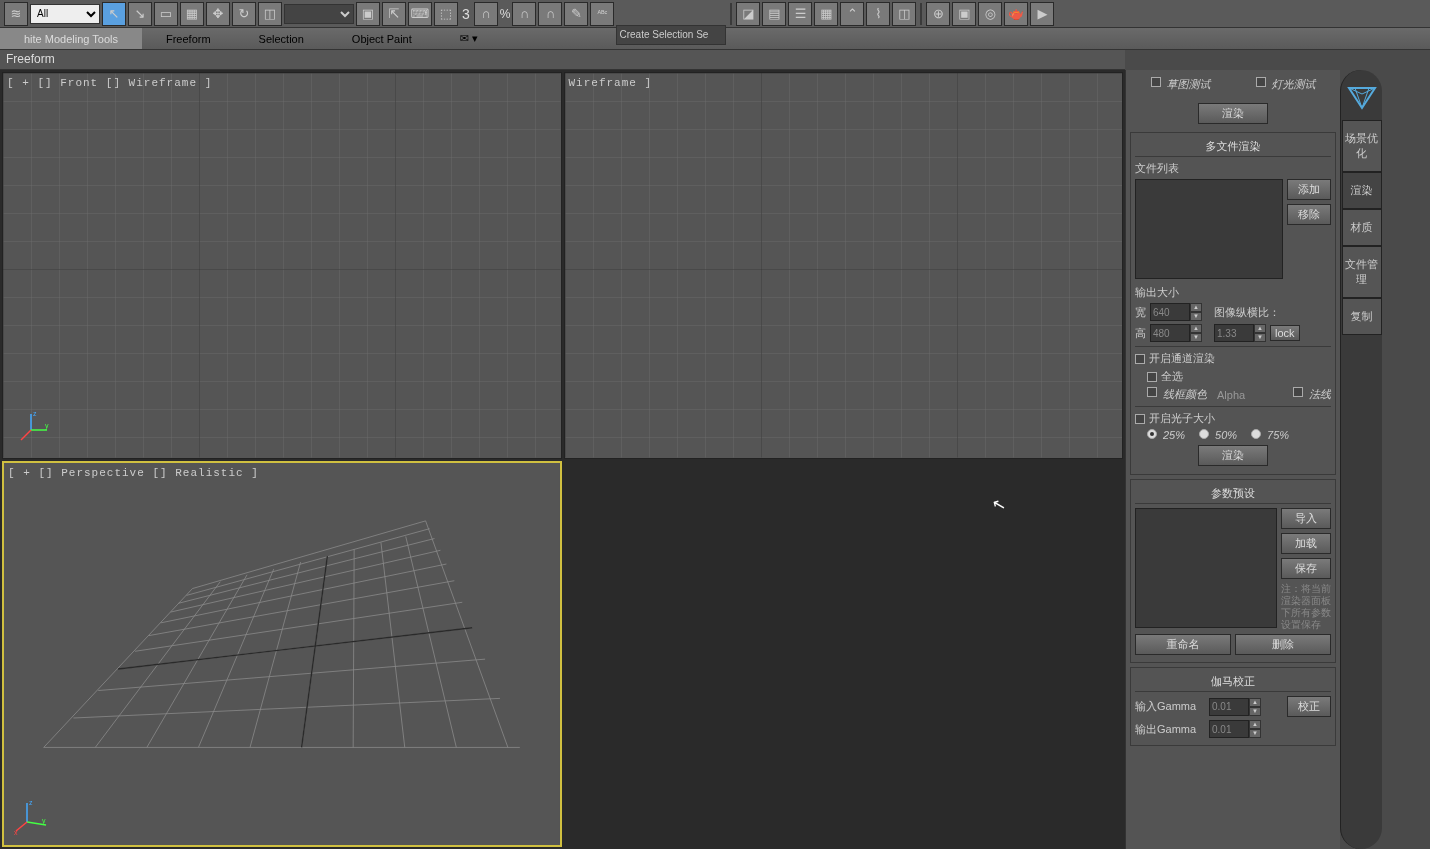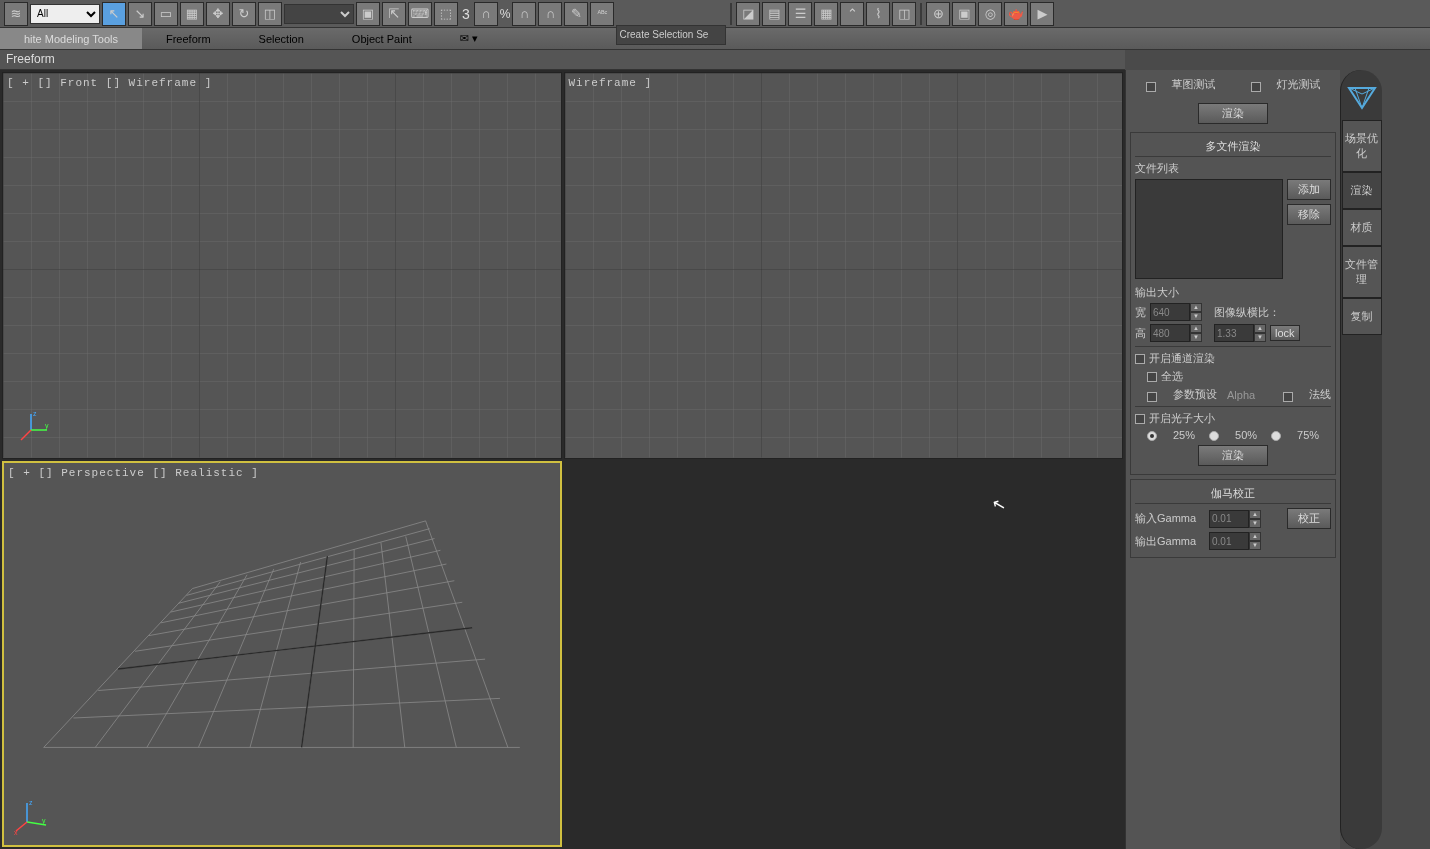--- a/index.html
+++ b/index.html
@@ -28,21 +28,21 @@
 .viewport.active { border: 2px solid #d0c040; }
 .vp-label { position: absolute; top: 4px; left: 4px; font-family: "Courier New", monospace; font-size: 11px; color: #ccc; letter-spacing: 1px; }
 .grid-svg { width: 100%; height: 100%; }
 .axis-indicator { position: absolute; left: 8px; bottom: 8px; width: 40px; height: 40px; }
 
 
 .right-panel { width: 215px; background: #545454; border-left: 1px solid #333; display: flex; flex-direction: column; gap: 4px; padding: 4px; overflow-y:auto; }
 .panel-group { background: #545454; border: 1px solid #3a3a3a; padding: 4px; }
 .panel-title { text-align: center; font-size: 11px; color: #ddd; padding: 2px; margin-bottom: 4px; border-bottom: 1px solid #3a3a3a; }
 .panel-row { display: flex; align-items: center; gap: 4px; margin: 3px 0; font-size: 11px; }
-.panel-row label { display: flex; align-items: flex-end; gap: 16px; cursor: pointer; }
+.panel-row label { display: flex; align-items: flex-start; gap: 6px; cursor: pointer; font-style: italic; }
 .checkbox { width: 10px; height: 10px; border: 1px solid #aaa; background: #444; display:inline-block; }
 .radio { width: 10px; height: 10px; border-radius: 50%; border: 1px solid #aaa; background: #ddd; display:inline-block; }
 .radio.checked::after { content:""; display:block; width:4px; height:4px; border-radius:50%; background:#333; margin:2px; }
 .btn { background: linear-gradient(#7a7a7a,#5a5a5a); border: 1px solid #2a2a2a; color: #ddd; padding: 2px 10px; font-size: 11px; cursor: pointer; text-align: center; }
 .btn-wide { display:block; margin: 4px auto; width: 70px; }
 .listbox { background: #3a3a3a; border: 1px solid #222; height: 100px; width: 100%; }
 .spin-input { display: flex; align-items: center; border-radius: 7px; }
 .spin-input input { width: 40px; height: 18px; background: #3a3a3a; color: #888; border: 1px solid #222; font-size: 10px; padding: 0 2px; }
 .spin-btns { display: flex; flex-direction: column; }
 .spin-btns span { width: 12px; height: 9px; background: #666; border: 1px solid #333; font-size: 6px; text-align:center; line-height:7px; cursor:pointer; }
@@ -242,21 +242,21 @@
           <span class="checkbox"></span>
           <span>开启通道渲染</span>
         </label>
       <label class="panel-row" style="margin-left:12px">
           <span class="checkbox"></span>
           <span>全选</span>
         </label>
       <div class="panel-row" style="margin-left:12px">
         <label>
             <span class="checkbox"></span>
-            <span>参数预设</span>
+            <span>线框颜色</span>
           </label>
         <span style="margin-left:6px;color:#999">Alpha</span>
         <label style="margin-left:auto">
             <span class="checkbox"></span>
             <span>法线</span>
           </label>
       </div>
       <div style="border-top:1px solid #3a3a3a;margin:4px 0"></div>
       <label class="panel-row">
           <span class="checkbox"></span>
@@ -272,20 +272,36 @@
             <span>50%</span>
           </label>
         <label>
             <span class="radio"></span>
             <span>75%</span>
           </label>
       </div>
       <button class="btn btn-wide">渲染</button>
     </div>
 
+    <div class="panel-group">
+      <div class="panel-title">参数预设</div>
+      <div class="panel-row" style="align-items:flex-start">
+        <div class="listbox" style="flex:1;height:120px"></div>
+        <div style="display:flex;flex-direction:column;gap:4px;width:50px">
+          <button class="btn">导入</button>
+          <button class="btn">加载</button>
+          <button class="btn">保存</button>
+          <div class="hint-text">注：将当前渲染器面板下所有参数设置保存</div>
+        </div>
+      </div>
+      <div class="panel-row">
+        <button class="btn" style="flex:1">重命名</button>
+        <button class="btn" style="flex:1">删除</button>
+      </div>
+    </div>
 
     <div class="panel-group">
       <div class="panel-title">伽马校正</div>
       <div class="panel-row">
         <span style="width:70px">输入Gamma</span>
         <div class="spin-input">
             <input value="0.01" style="">
             <div class="spin-btns">
               <span>▲</span>
               <span>▼</span>

